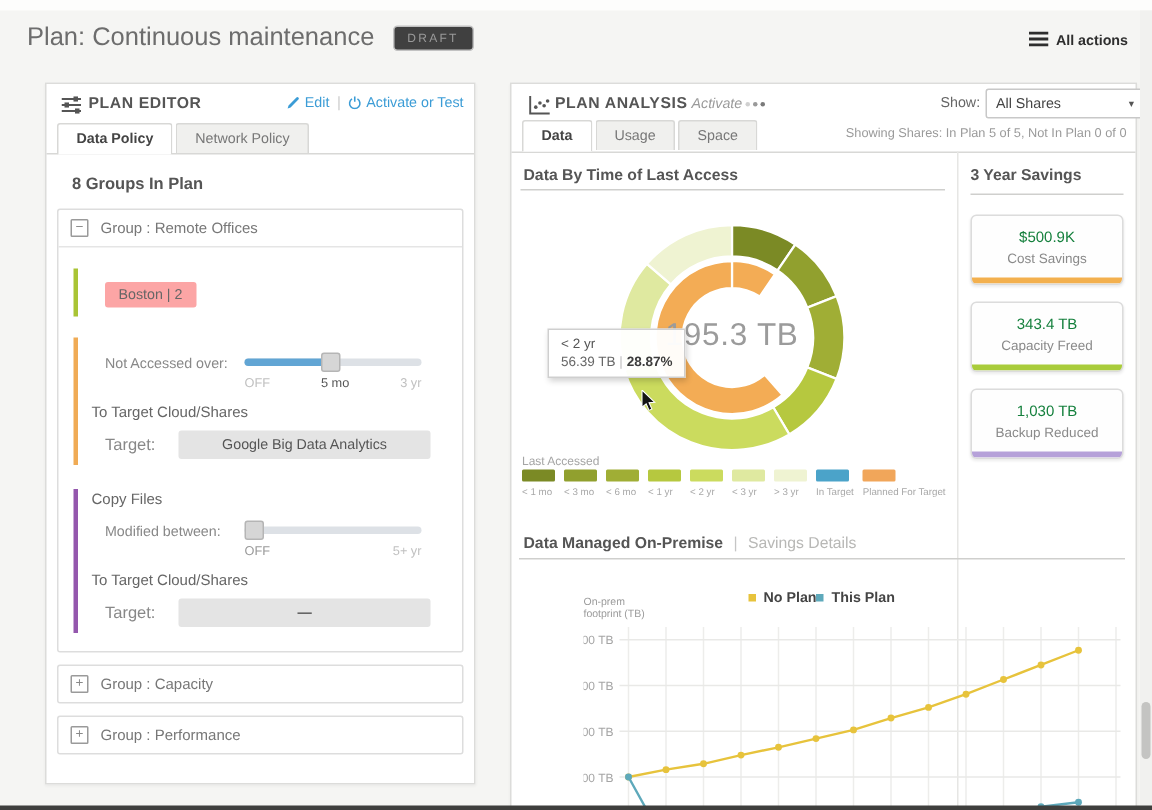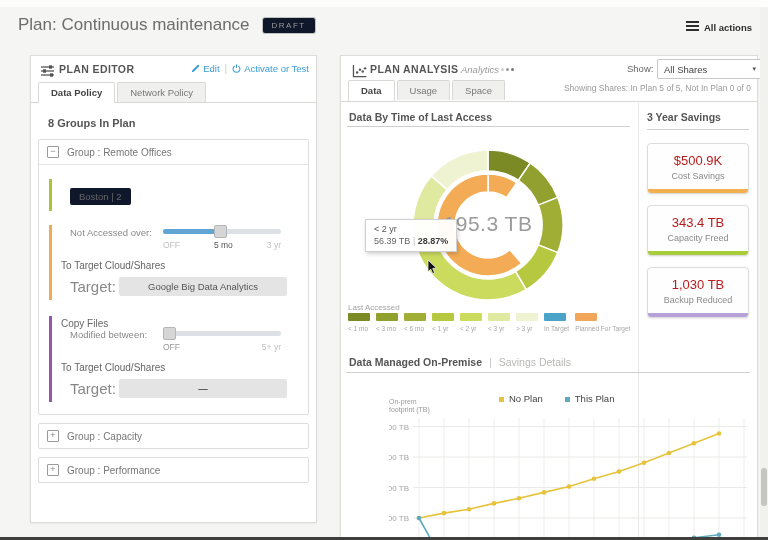--- a/index.html
+++ b/index.html
@@ -5,21 +5,21 @@
   html,body{margin:0;padding:0}
   body{width:768px;height:540px;overflow:hidden;position:relative;background:#f5f5f3;
        font-family:"Liberation Sans",sans-serif;color:#555;-webkit-font-smoothing:antialiased}
   .topstrip{position:absolute;left:0;top:0;right:0;height:7px;background:#fdfdfc}
   .botbar{position:absolute;left:0;bottom:0;right:0;height:3px;background:#3f3f3d;z-index:50}
 
   
   .hdr{position:absolute;left:18px;top:15px;display:flex;align-items:center;gap:12px}
   .hdr h1{margin:0;font-size:17px;font-weight:400;color:#6d6d6d}
   .badge{font-size:8px;letter-spacing:1.5px;color:#9a9a9a;border:1px solid #c2c2c2;border-radius:3px;
-         padding:3px 9px;background:#0f172a}
+         padding:3px 9px;background:#404040}
   .actions{position:absolute;right:16px;top:21px;display:flex;align-items:center;gap:5px;
            font-size:9.5px;color:#2e2e2e;font-weight:700;cursor:pointer}
 
   
   .panel{position:absolute;background:#fff;border:1px solid #dcdcda;box-shadow:0 1px 2px rgba(0,0,0,.05)}
   .lp{left:30px;top:55px;width:285px;height:466px}
   .rp{left:340px;top:55px;width:416px;height:500px}
 
   .p-title{font-size:10.5px;font-weight:700;color:#555;letter-spacing:.4px}
   .bluelink{color:#3b9cd6;font-size:9.5px;cursor:pointer;display:inline-flex;align-items:center;gap:3px}
@@ -43,34 +43,34 @@
   .gcard.open .ghead{border-bottom:1px solid #e5e5e5}
   .boxic{width:10px;height:10px;border:1px solid #9a9a9a;border-radius:1px;font-size:9px;line-height:9px;
          text-align:center;color:#888;background:#fff;flex:0 0 auto}
   .gbody{padding:4px 8px 12px 8px}
   .pblock{border-left:3px solid #ccc;padding:2px 0 4px 9px;margin:10px 0 0 2px}
   .pblock.green{border-color:#a9c435}
   .pblock.orange{border-color:#f0ab55}
   .pblock.purple{border-color:#9457ad}
   .blk-h{font-size:10px;color:#666;display:flex;justify-content:space-between;align-items:center}
   .advlink{font-size:9px;color:#3b9cd6;text-decoration:underline;cursor:pointer;margin-right:2px}
-  .chip{display:inline-block;background:#0f172a;color:#666;font-size:9.5px;padding:3px 9px;border-radius:2px;
+  .chip{display:inline-block;background:#fca5a5;color:#666;font-size:9.5px;padding:3px 9px;border-radius:2px;
         margin:7px 0 2px 9px;cursor:pointer}
-  .srow{display:flex;}
+  .srow{display:flex;margin-top:10px}
   .slab{font-size:9.5px;color:#888;width:102px;padding-left:9px;box-sizing:border-box}
   .slider{width:118px;position:relative;cursor:pointer}
   .track{height:5px;border-radius:3px;background:#dde1e6;position:relative;top:2px}
   .fill{height:5px;border-radius:3px;background:#61a5d4}
   .handle{position:absolute;top:-4px;width:11px;height:11px;background:#d6d6d6;border:1px solid #b5b5b5;
           border-radius:2px;margin-left:-6px}
   .ticks{display:flex;justify-content:space-between;font-size:8.5px;color:#c0c0c0;margin-top:8px}
   .ticks .on{color:#555}
   .t-head{font-size:10px;color:#666;margin:10px 0 0 0}
   .trow{display:flex;align-items:center;margin-top:6px}
-  .tlab{font-size:15px;color:#888;width:58px;padding-left:9px;box-sizing:border-box}
+  .tlab{font-size:11px;color:#888;width:58px;padding-left:9px;box-sizing:border-box}
   .tbtn{background:#e4e4e4;border:none;color:#555;font-size:9.5px;padding:4px 6px;border-radius:2px;
         width:168px;text-align:center;cursor:pointer;font-family:inherit}
 
   
   .rp-ic{position:absolute;left:11px;top:8px}
   .rp-title{position:absolute;left:29px;top:7px}
   .analyzing{position:absolute;left:120px;top:8px;font-size:9.5px;font-style:italic;color:#9a9a9a;
              display:flex;align-items:center;gap:2px}
   .dot{width:3px;height:3px;border-radius:50%;display:inline-block}
   .show-lab{position:absolute;left:286px;top:7px;font-size:9.5px;color:#666}
@@ -96,31 +96,31 @@
   .leg-t{position:absolute;left:7px;top:247px;font-size:8px;color:#a5a5a5}
   .legend{position:absolute;left:7px;top:257px;display:flex;gap:6px;width:300px}
   .legend-item{display:flex;flex-direction:column;align-items:flex-start}
   .sw{width:22px;height:8px;border-radius:1px}
   .lb{font-size:6.5px;color:#a8a8a8;margin-top:4px;white-space:nowrap}
 
   .sav{position:absolute;left:298px;top:45px;width:118px;padding:10px 8px;box-sizing:border-box}
   .sav-t{font-size:10.5px;font-weight:700;color:#555;padding-bottom:6px;border-bottom:1px solid #cfcfcd;margin-bottom:13px}
   .scard{position:relative;background:#fefefe;border:1px solid #dcdcdc;border-radius:4px;box-shadow:0 1px 2px rgba(0,0,0,.08);
          text-align:center;padding:9px 2px 12px;margin-bottom:11px;overflow:hidden}
-  .sval{font-size:13px;color:#b91c1c}
+  .sval{font-size:10px;color:#15803d}
   .slbl{font-size:9px;color:#8a8a8a;margin-top:3px}
   .sbar{position:absolute;left:0;right:0;bottom:0;height:4px}
   .editcost{text-align:center;margin-top:4px}
 
   .onprem-t{position:absolute;left:8px;top:300px;font-size:10.5px}
   .onprem-t .main{font-weight:700;color:#555}
   .onprem-t .pipe{color:#c5c5c5;margin:0 4px}
   .onprem-t .sub{color:#b8b8b6}
   .onprem-u{position:absolute;left:5px;width:404px;top:316px;border-top:1px solid #cfcfcd}
-  .lleg{position:absolute;left:158px;top:337px;display:flex;gap:22px;font-size:9.5px;font-weight:400;color:#444;align-items:flex-end}
+  .lleg{position:absolute;left:158px;top:337px;display:flex;font-size:9.5px;font-weight:700;color:#444;align-items:flex-end}
   .lleg .d{width:5px;height:5px;display:inline-block;margin-right:5px}
   .ylab{position:absolute;left:48px;top:342px;font-size:7px;color:#9a9a9a;line-height:8px}
   #line-svg{position:absolute;left:48px;top:356px}
   .tick{font-size:8px;fill:#a5a5a5;font-family:"Liberation Sans",sans-serif}
 
   
   .sbtrack{position:absolute;right:0;top:7px;bottom:3px;width:8px;background:#f1f1ef;z-index:40}
   .sbthumb{position:absolute;right:1px;top:468px;width:6px;height:38px;background:#c4c4c2;border-radius:3px;z-index:41;cursor:pointer}
 </style>
 </head>
@@ -260,21 +260,21 @@
     <svg width="15" height="13" viewBox="0 0 16 14">
         <path d="M1.5 0 V12.5 H15.5" fill="none" stroke="#555" stroke-width="1.4"></path>
         <circle cx="5.5" cy="8" r="1.3" fill="#555"></circle>
         <circle cx="8.5" cy="5" r="1.3" fill="#555"></circle>
         <circle cx="11.5" cy="7" r="1.3" fill="#555"></circle>
         <circle cx="14" cy="3.6" r="1.3" fill="#555"></circle>
       </svg>
   </span>
   <span class="rp-title p-title">PLAN ANALYSIS</span>
   <span class="analyzing">
-    <span>Analytics</span>
+    <span>Activate</span>
     <span class="dot" style="background:#d0d0d0"></span>
     <span class="dot" style="background:#9a9a9a"></span>
     <span class="dot" style="background:#7a7a7a"></span>
   </span>
   <span class="show-lab">Show:</span>
   <div class="select">
     <span>All Shares</span>
     <span class="car">▾</span>
   </div>
   <div class="showing">Showing Shares: In Plan 5 of 5, Not In Plan 0 of 0</div>

